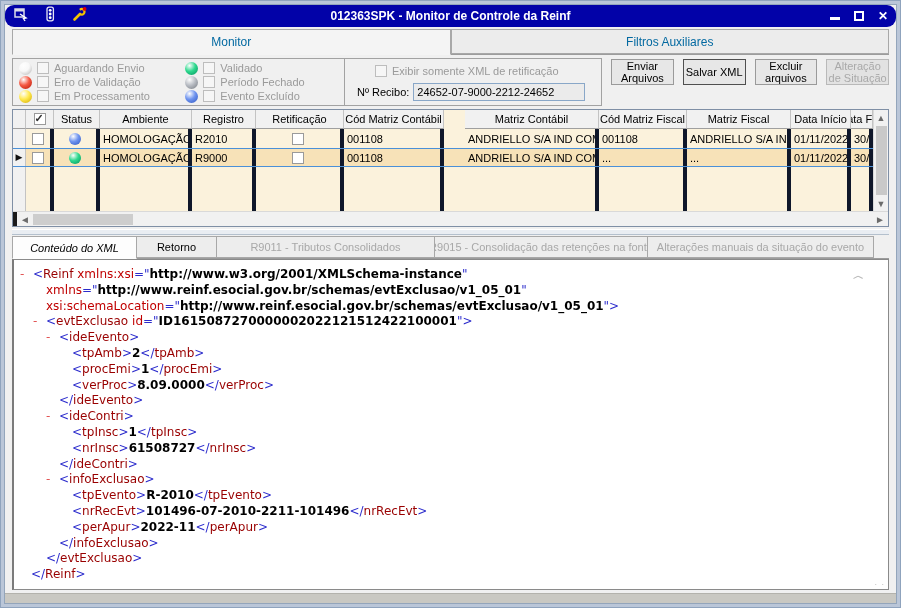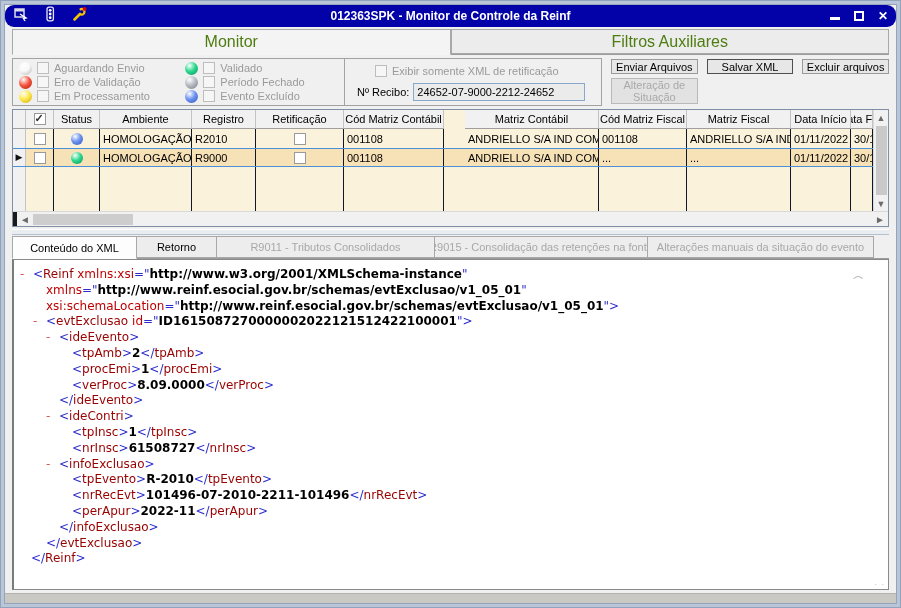--- a/index.html
+++ b/index.html
@@ -14,47 +14,47 @@
   .tb-ctrls { margin-left:auto; display:flex; gap:14px; align-items:center; }
   .ctrl { color:#fff; font-weight:bold; font-size:12px; line-height:12px; cursor:default; }
   .ctrl-min { width:10px; height:10px; position:relative; }
   .ctrl-min::after { content:""; position:absolute; left:0; right:0; bottom:1px; height:3px; background:#fff; }
   .ctrl-max { width:10px; height:10px; border:2px solid #fff; }
 
   
   .main { flex:1; padding:2px 7px 0 7px; display:flex; flex-direction:column; overflow:hidden; }
 
   .tabbar { height:26px; display:flex; flex:none; border-bottom:1px solid #9c9c9c; }
-  .maintab { flex:1; display:flex; align-items:center; justify-content:center; font-size:16px; color:#4d7c0f; border:1px solid #a8a8a8; background:#ececec; }
+  .maintab { flex:1; display:flex; align-items:center; justify-content:center; font-size:12px; color:#0369a1; border:1px solid #a8a8a8; background:#ececec; }
   .maintab.active { background:#f4f4f4; border-bottom:1px solid #f4f4f4; margin-bottom:-1px; }
 
   .filterrow { height:48px; margin-top:3px; display:flex; flex:none; }
   .legendbox { width:590px; border:1px solid #a2a2a2; background:#f0f0f0; display:flex; flex:none; }
   .legend-items { width:332px; border-right:1px solid #a2a2a2; display:grid; grid-template-rows:repeat(3,1fr); grid-auto-flow:column; padding:2px 4px 2px 6px; }
   .legend-item { display:flex; align-items:center; gap:5px; font-size:11px; color:#9a9a9a; overflow:hidden; }
   .ball { width:13px; height:13px; border-radius:50%; flex:none; }
   .cb { width:12px; height:12px; background:#fff; border:1px solid #9a9a9a; flex:none; display:inline-block; position:relative; }
   .cb.gray { border-color:#bdbdbd; background:#f6f6f6; }
   .cb.checked::after { content:"✓"; position:absolute; left:0px; top:-2px; font-size:11px; color:#333; font-weight:bold; }
   .recibo-area { flex:1; padding:6px 8px 4px 12px; display:flex; flex-direction:column; justify-content:space-between; }
   .exibir-row { display:flex; align-items:center; gap:5px; font-size:11px; color:#9a9a9a; padding-left:18px; }
   .recibo-row { display:flex; align-items:center; gap:4px; font-size:11px; color:#000; }
   .recibo-input { width:172px; height:18px; border:1px solid #89a7c8; background:#ebebeb; font-size:11px; font-family:"Liberation Sans",sans-serif; padding:0 3px; color:#000; }
 
-  .btn-grid { margin-left:auto; width:278px; display:grid; grid-template-columns:1fr 1fr 1fr; grid-template-rows:1fr 1fr; gap:4px 9px; padding:1px 0 2px 0; }
+  .btn-grid { margin-left:auto; width:278px; display:grid; grid-template-columns:1fr 1fr 1fr 1fr; grid-template-rows:1fr 1fr; gap:4px 9px; padding:1px 0 2px 0; }
   .btn { border:1px solid #9a9a9a; background:#e7e7e7; font-size:11px; color:#000; display:flex; align-items:center; justify-content:center; font-family:"Liberation Sans",sans-serif; }
   .btn.default { border:1px solid #4f4f4f; }
   .btn.disabled { color:#a9a9a9; background:#e2e2e2; border-color:#b9b9b9; }
 
   
   .grid { margin-top:3px; height:118px; flex:none; border:1px solid #7f8fa5; background:#fbf2dc; display:grid; grid-template-columns:1fr 15px; grid-template-rows:1fr 15px; }
   .gtable { grid-column:1; grid-row:1; display:flex; flex-direction:column; overflow:hidden; }
   .grow { display:flex; height:19px; flex:none; }
   .grow.filler { flex:1; height:auto; }
-  .gcell { border-right:1px solid #0f172a; height:100%; display:flex; align-items:center; padding:0 3px; font-size:11px; color:#000; overflow:hidden; white-space:nowrap; }
+  .gcell { border-right:4px solid #0f172a; height:100%; display:flex; align-items:center; padding:0 3px; font-size:11px; color:#000; overflow:hidden; white-space:nowrap; }
   .ghead .gcell { background:#f1f1f1; border-right:1px solid #c3c3c3; border-bottom:1px solid #9f9f9f; justify-content:center; padding:0 1px; }
   .c-gut{width:13px; flex:none; background:#f1f1f1; border-right:1px solid #c3c3c3; justify-content:center; padding:0;}
   .c-chk{width:28px; flex:none; justify-content:center;}
   .c-sta{width:46px; flex:none; justify-content:center;}
   .c-amb{width:92px; flex:none;}
   .c-reg{width:64px; flex:none;}
   .c-ret{width:88px; flex:none; justify-content:center;}
   .c-cmc{width:100px; flex:none;}
   .c-mc{width:134px; flex:none;margin-left:21px;}
   .c-cmf{width:88px; flex:none;}
@@ -73,21 +73,21 @@
   .ghscroll .grab { width:4px; height:100%; background:#1a1a1a; flex:none; }
   .ghscroll .arr { width:16px; height:100%; display:flex; align-items:center; justify-content:center; color:#6b6b6b; font-size:10px; flex:none; }
   .ghscroll .thumb { width:100px; height:11px; background:#cdcdcd; flex:none; }
   .ghscroll .sp { flex:1; }
 
   .splitter { height:6px; flex:none; border-top:1px solid #ffffff; border-bottom:1px solid #b4c0cd; background:#e9edf2; margin-top:2px; }
 
   
   .btabs { height:23px; flex:none; display:flex; border-bottom:1px solid #9c9c9c; margin-top:1px; }
   .btab { display:flex; align-items:center; justify-content:center; font-size:11px; border:1px solid #a8a8a8; border-left:none; background:#ededed; color:#000; overflow:hidden; white-space:nowrap; }
-  .btab:first-child { border-left:1px solid #a8a8a8; }
+  .btab:first-child { border-left:1px solid #a8a8a8;font-style:italic; }
   .btab.active { background:#fdfdfd; border-bottom:1px solid #fdfdfd; margin-bottom:-1px; }
   .btab.disabled { color:#a8a8a8; }
   .bt-0{width:125px;} .bt-1{width:80px;} .bt-2{width:218px;} .bt-3{width:213px;} .bt-4{width:226px;}
 
   
   .xmlpanel { flex:1; background:#fff; border:1px solid #8a8a8a; border-left:2px solid #7b7b7b; position:relative; overflow:hidden; padding-top:7px; margin-bottom:3px; }
   .xmlline { white-space:pre; font-family:"DejaVu Sans", sans-serif; font-size:12px; line-height:15.8px; height:15.8px; }
   .x-dash { display:inline-block; width:13px; color:#e25555; }
   .x-br { color:#2b2bcc; }
   .x-tag { color:#990000; }
@@ -306,20 +306,21 @@
             <div class="xmlline" style="padding-left: 32px;"><span class="x-attr">xsi:schemaLocation</span><span class="x-br">=</span><span class="x-q">"</span><span class="x-val">http://www.reinf.esocial.gov.br/schemas/evtExclusao/v1_05_01</span><span class="x-q">"</span><span class="x-br">&gt;</span></div>
             <div class="xmlline" style="padding-left: 19px;"><span class="x-dash">-</span><span class="x-br">&lt;</span><span class="x-tag">evtExclusao</span><span> </span><span class="x-attr">id</span><span class="x-br">=</span><span class="x-q">"</span><span class="x-val">ID1615087270000002022121512422100001</span><span class="x-q">"</span><span class="x-br">&gt;</span></div>
             <div class="xmlline" style="padding-left: 32px;"><span class="x-dash">-</span><span class="x-br">&lt;</span><span class="x-tag">ideEvento</span><span class="x-br">&gt;</span></div>
             <div class="xmlline" style="padding-left: 58px;"><span class="x-br">&lt;</span><span class="x-tag">tpAmb</span><span class="x-br">&gt;</span><span class="x-txt">2</span><span class="x-br">&lt;/</span><span class="x-tag">tpAmb</span><span class="x-br">&gt;</span></div>
             <div class="xmlline" style="padding-left: 58px;"><span class="x-br">&lt;</span><span class="x-tag">procEmi</span><span class="x-br">&gt;</span><span class="x-txt">1</span><span class="x-br">&lt;/</span><span class="x-tag">procEmi</span><span class="x-br">&gt;</span></div>
             <div class="xmlline" style="padding-left: 58px;"><span class="x-br">&lt;</span><span class="x-tag">verProc</span><span class="x-br">&gt;</span><span class="x-txt">8.09.0000</span><span class="x-br">&lt;/</span><span class="x-tag">verProc</span><span class="x-br">&gt;</span></div>
             <div class="xmlline" style="padding-left: 45px;"><span class="x-br">&lt;/</span><span class="x-tag">ideEvento</span><span class="x-br">&gt;</span></div>
             <div class="xmlline" style="padding-left: 32px;"><span class="x-dash">-</span><span class="x-br">&lt;</span><span class="x-tag">ideContri</span><span class="x-br">&gt;</span></div>
             <div class="xmlline" style="padding-left: 58px;"><span class="x-br">&lt;</span><span class="x-tag">tpInsc</span><span class="x-br">&gt;</span><span class="x-txt">1</span><span class="x-br">&lt;/</span><span class="x-tag">tpInsc</span><span class="x-br">&gt;</span></div>
             <div class="xmlline" style="padding-left: 58px;"><span class="x-br">&lt;</span><span class="x-tag">nrInsc</span><span class="x-br">&gt;</span><span class="x-txt">61508727</span><span class="x-br">&lt;/</span><span class="x-tag">nrInsc</span><span class="x-br">&gt;</span></div>
+            <div class="xmlline" style="padding-left: 45px;"><span class="x-br">&lt;/</span><span class="x-tag">ideContri</span><span class="x-br">&gt;</span></div>
             <div class="xmlline" style="padding-left: 32px;"><span class="x-dash">-</span><span class="x-br">&lt;</span><span class="x-tag">infoExclusao</span><span class="x-br">&gt;</span></div>
             <div class="xmlline" style="padding-left: 58px;"><span class="x-br">&lt;</span><span class="x-tag">tpEvento</span><span class="x-br">&gt;</span><span class="x-txt">R-2010</span><span class="x-br">&lt;/</span><span class="x-tag">tpEvento</span><span class="x-br">&gt;</span></div>
             <div class="xmlline" style="padding-left: 58px;"><span class="x-br">&lt;</span><span class="x-tag">nrRecEvt</span><span class="x-br">&gt;</span><span class="x-txt">101496-07-2010-2211-101496</span><span class="x-br">&lt;/</span><span class="x-tag">nrRecEvt</span><span class="x-br">&gt;</span></div>
             <div class="xmlline" style="padding-left: 58px;"><span class="x-br">&lt;</span><span class="x-tag">perApur</span><span class="x-br">&gt;</span><span class="x-txt">2022-11</span><span class="x-br">&lt;/</span><span class="x-tag">perApur</span><span class="x-br">&gt;</span></div>
             <div class="xmlline" style="padding-left: 45px;"><span class="x-br">&lt;/</span><span class="x-tag">infoExclusao</span><span class="x-br">&gt;</span></div>
             <div class="xmlline" style="padding-left: 32px;"><span class="x-br">&lt;/</span><span class="x-tag">evtExclusao</span><span class="x-br">&gt;</span></div>
             <div class="xmlline" style="padding-left: 17px;"><span class="x-br">&lt;/</span><span class="x-tag">Reinf</span><span class="x-br">&gt;</span></div>
           </div>
         <div class="xml-chevron">︿</div>
         <div class="xml-grip">. .</div>

